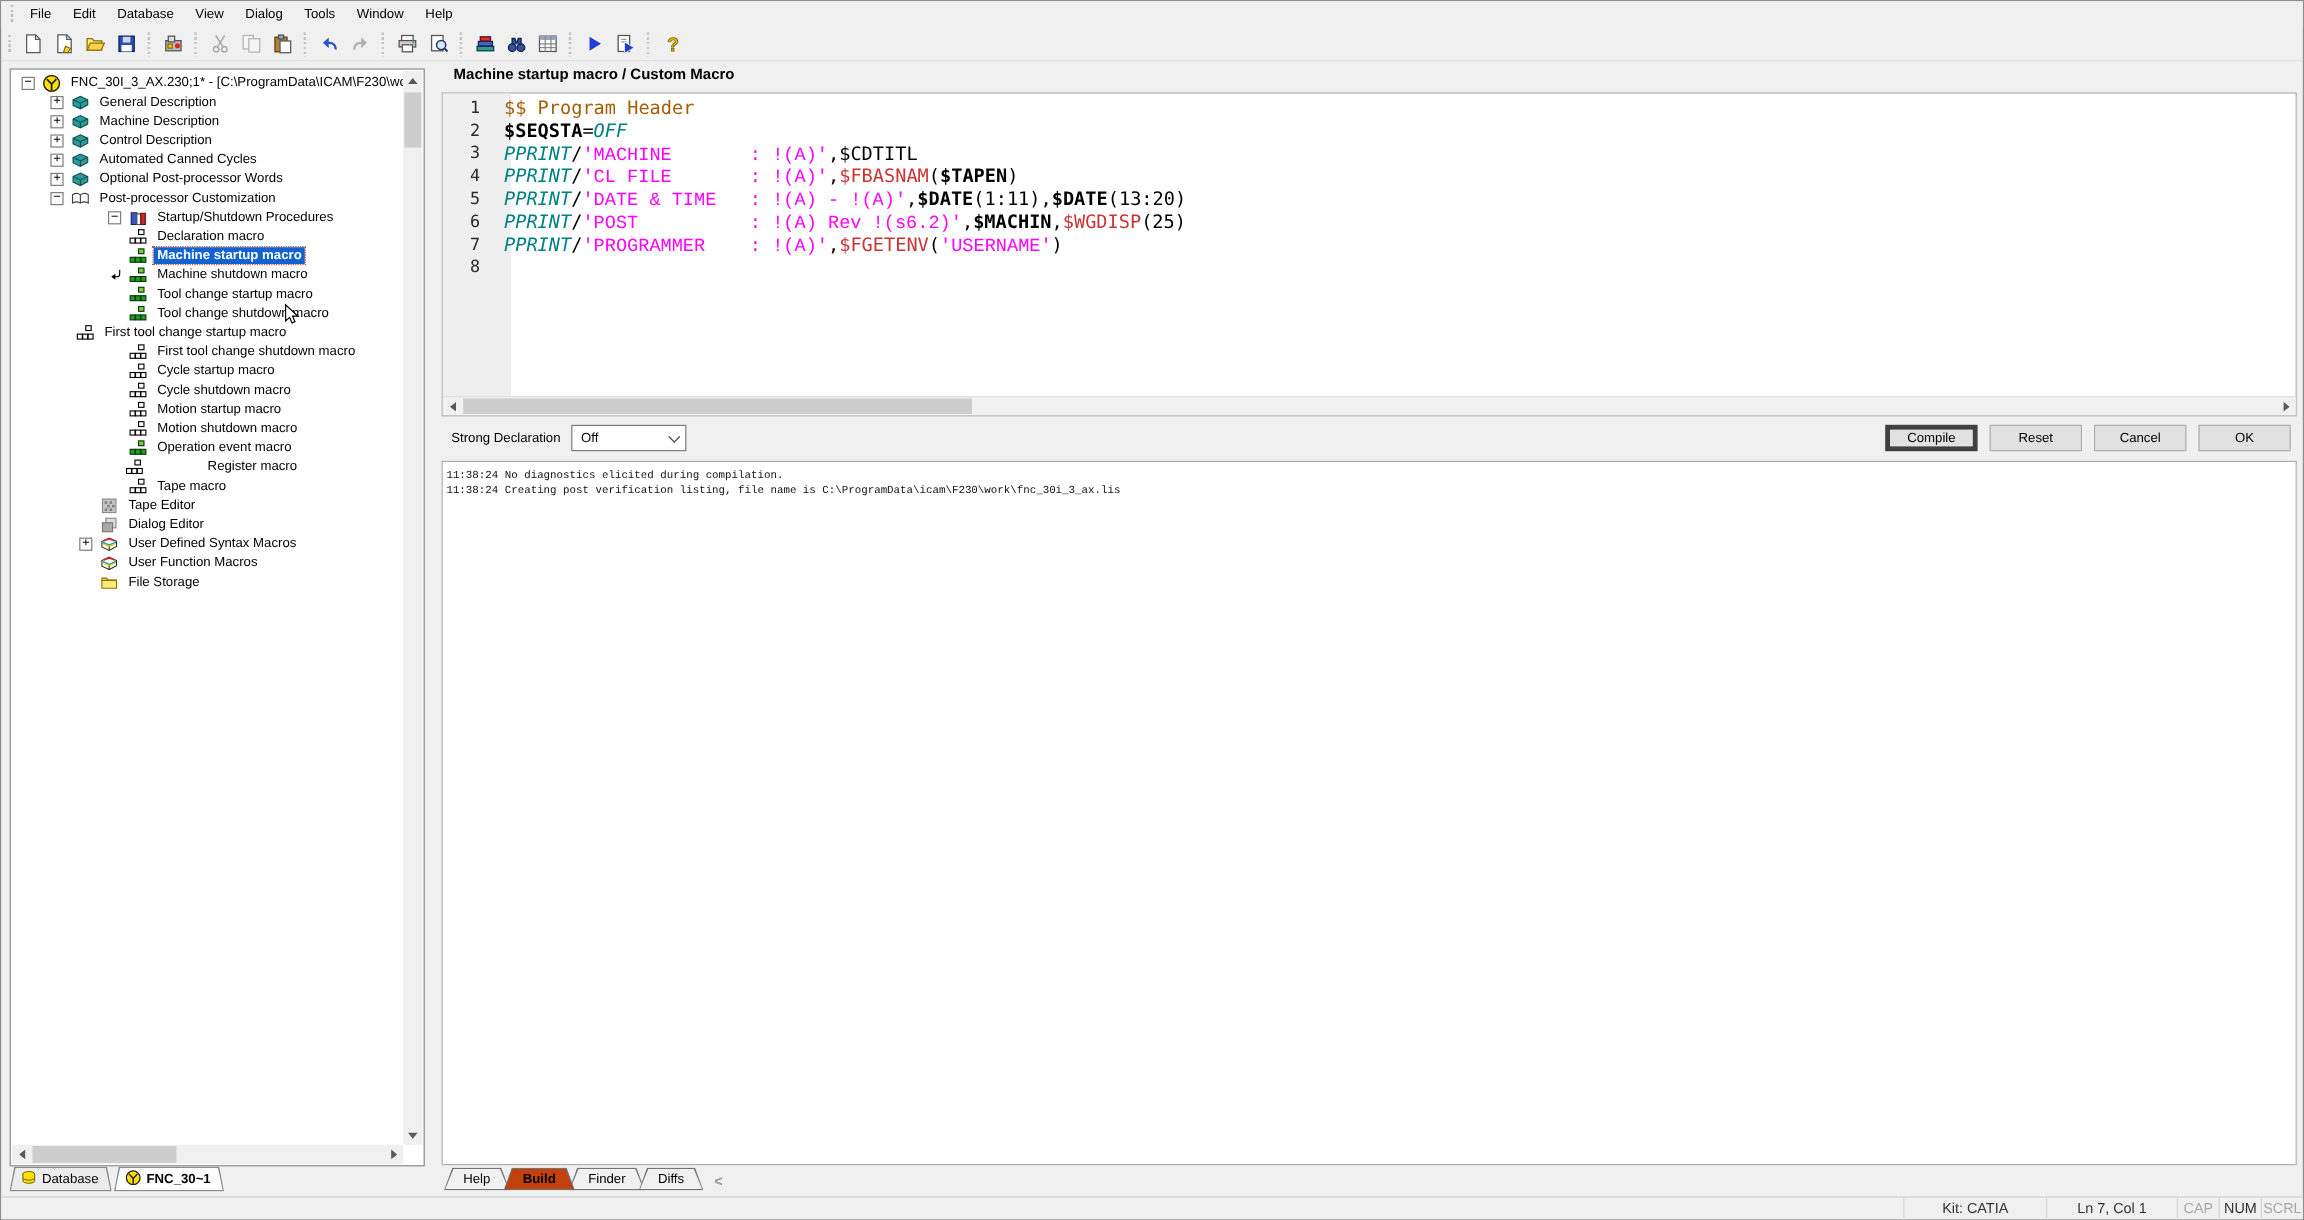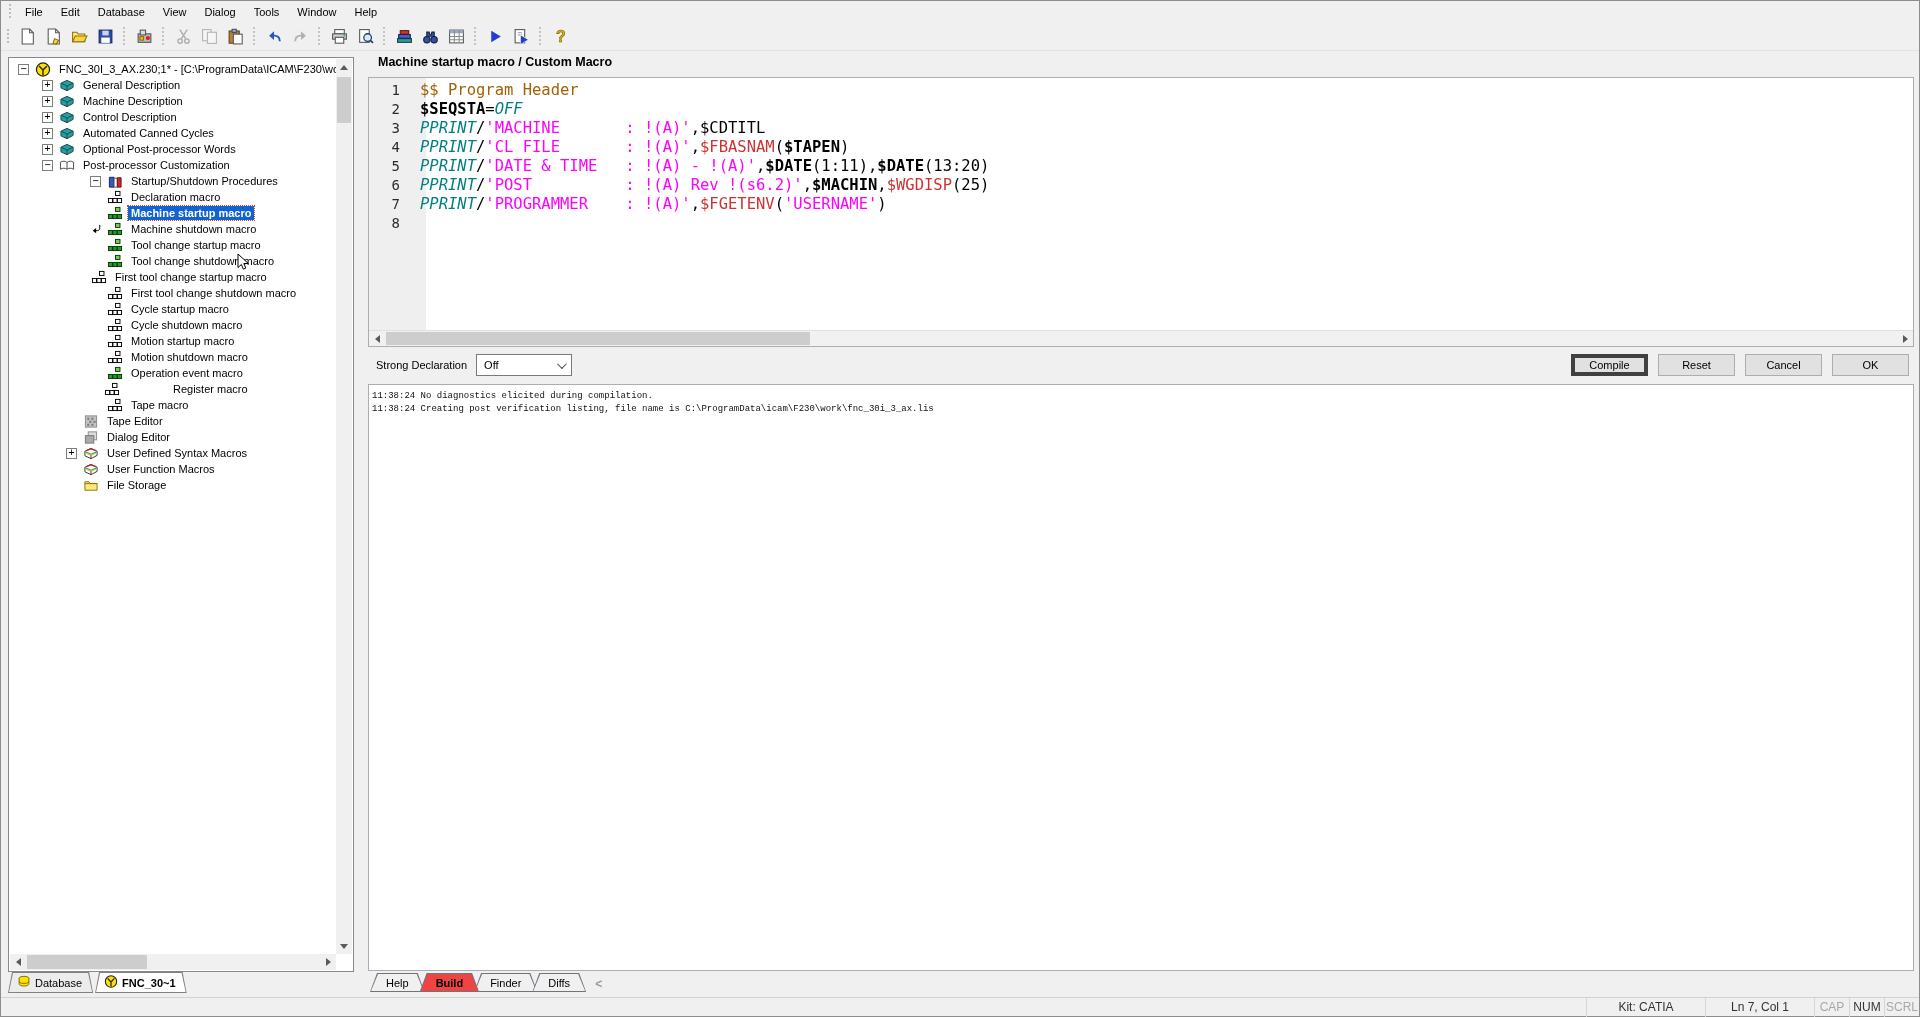--- a/index.html
+++ b/index.html
@@ -61,21 +61,21 @@
   .editor-panel { position:absolute; left:367px; top:0; right:5px; bottom:0; }
   .editor-title { position:absolute; top:4px; left:0; right:0; height:18px; padding-left:10px; font-weight:bold; font-size:12.5px; }
   .code-box { position:absolute; top:26px; left:0; right:0; height:270px; background:#fff; border:1px solid #a9aeb4; }
   .gutter-bg { position:absolute; top:0; left:0; width:57px; bottom:16px; background:#efefef; }
   .code-lines { position:absolute; top:3px; left:0; right:0; }
   .code-line { display:flex; height:19px; line-height:19px; font-family:"DejaVu Sans Mono",monospace; font-size:15.5px; white-space:pre; }
   .ln { width:44px; padding-right:13px; text-align:right; color:#2b2b2b; font-size:14px; flex:none; }
   .code-text { padding-left:7px; }
   .tok-c { color:#a16207; }
   .tok-k { color:#008080; font-style:italic; }
-  .tok-s { color:#ff00ff; }
+  .tok-s { color:#ff00ff;font-family:Liberation Mono, monospace; }
   .tok-v { color:#000; font-weight:bold; }
   .tok-f { color:#cc3333; }
   .tok-p { color:#000; }
   .code-hscroll { position:absolute; left:0; right:0; bottom:0; height:16px; background:#f1f1f1; border-top:1px solid #e0e0e0; }
 
   
   .controls-row { position:absolute; top:297px; left:0; right:0; height:34px; display:flex; align-items:center; padding-left:8px; }
   .ctl-label { margin-right:9px; }
   .select { width:96px; height:22px; background:#fff; border:1px solid #7a7a7a; display:flex; align-items:center; padding-left:7px; position:relative; }
   .chev { position:absolute; right:7px; top:7px; width:7px; height:7px; }
@@ -86,21 +86,21 @@
 
   
   .output-box { position:absolute; top:333px; left:0; right:0; bottom:26px; background:#fff; border:1px solid #a9aeb4; padding:5px 3px; }
   .out-line { font-family:"Liberation Mono",monospace; font-size:9px; line-height:13px; white-space:pre; color:#111; }
 
   
   .output-tabs { position:absolute; left:2px; right:0; bottom:3px; height:21px; display:flex; align-items:flex-start; }
   .btab { position:relative; clip-path:polygon(7px 0, calc(100% - 7px) 0, 100% 100%, 0 100%); background:#6f747a; padding:1px; margin-right:-5px; height:19px; display:flex; }
   .btab-in { clip-path:polygon(7px 0, calc(100% - 7px) 0, 100% 100%, 0 100%); background:#f0f0f0; display:flex; align-items:center; padding:0 15px; }
   .btab.active { z-index:2; }
-  .btab.active .btab-in { background:#ef4444; font-weight:bold; }
+  .btab.active .btab-in { background:#c2410c; font-weight:bold; }
   .tab-scroll { margin-left:14px; align-self:center; color:#9a9a9a; font-size:12px; font-weight:bold; }
   .tab-scroll::before { content:"<"; }
 
   
   .statusbar { position:absolute; left:0; right:0; bottom:0; height:19px; background:#f0f0f0; border-top:1px solid #d2d2d2; display:flex; align-items:center; justify-content:flex-end; font-size:12px; color:#333; }
   .sb-sep { width:1px; height:19px; background:#d5d5d5; }
   .sb-item { display:flex; align-items:center; justify-content:center; height:100%; }
   .sb-kit { width:118px; }
   .sb-pos { width:108px; }
   .sb-key { width:34px; }
@@ -400,21 +400,21 @@
             <span class="tree-icon"><svg viewBox="0 0 16 16">
                 <g stroke="#073807">
                   <rect x="8.5" y="1.5" width="4.8" height="4.3" fill="#7ccc44"></rect>
                   <rect x="1" y="9" width="4.4" height="4.4" fill="#1f9e1f"></rect>
                   <rect x="5.8" y="9" width="4.4" height="4.4" fill="#1f9e1f"></rect>
                   <rect x="10.6" y="9" width="4.4" height="4.4" fill="#1f9e1f"></rect>
                 </g>
               </svg></span>
             <span class="tree-label">Tool change shutdown macro</span>
           </div>
-          <div class="tree-row" style="padding-left: 64px;">
+          <div class="tree-row" style="padding-left: 36px;">
             <span class="exp-slot"></span>
             <span class="tree-icon"><svg viewBox="0 0 16 16">
                 <g fill="#fff" stroke="#000">
                   <rect x="8.5" y="1.5" width="4.8" height="4.3"></rect>
                   <rect x="1" y="9" width="4.4" height="4.4"></rect>
                   <rect x="5.8" y="9" width="4.4" height="4.4"></rect>
                   <rect x="10.6" y="9" width="4.4" height="4.4"></rect>
                 </g>
               </svg></span>
             <span class="tree-label">First tool change startup macro</span>

